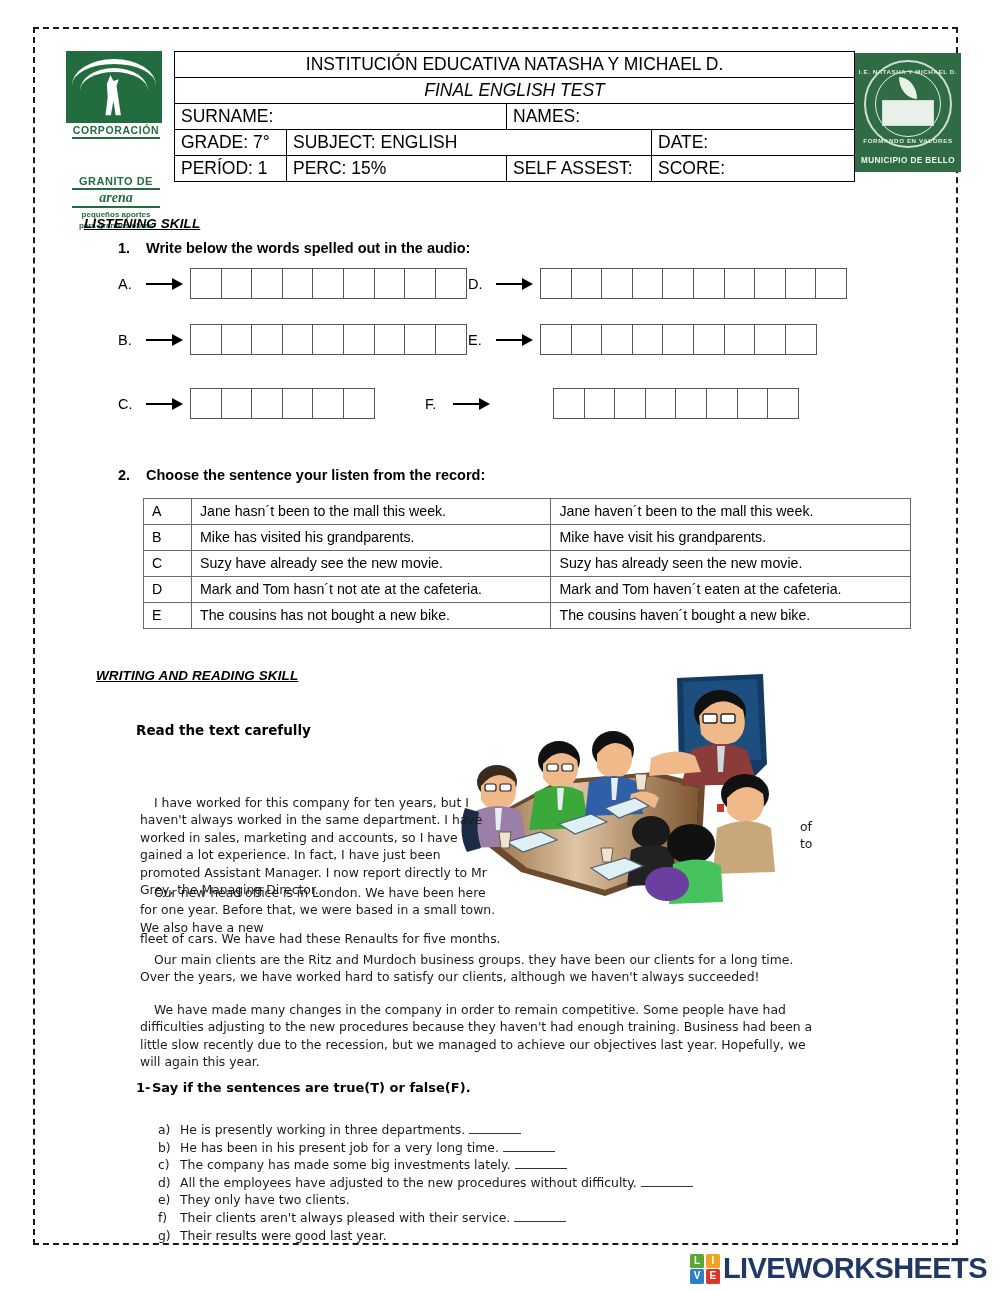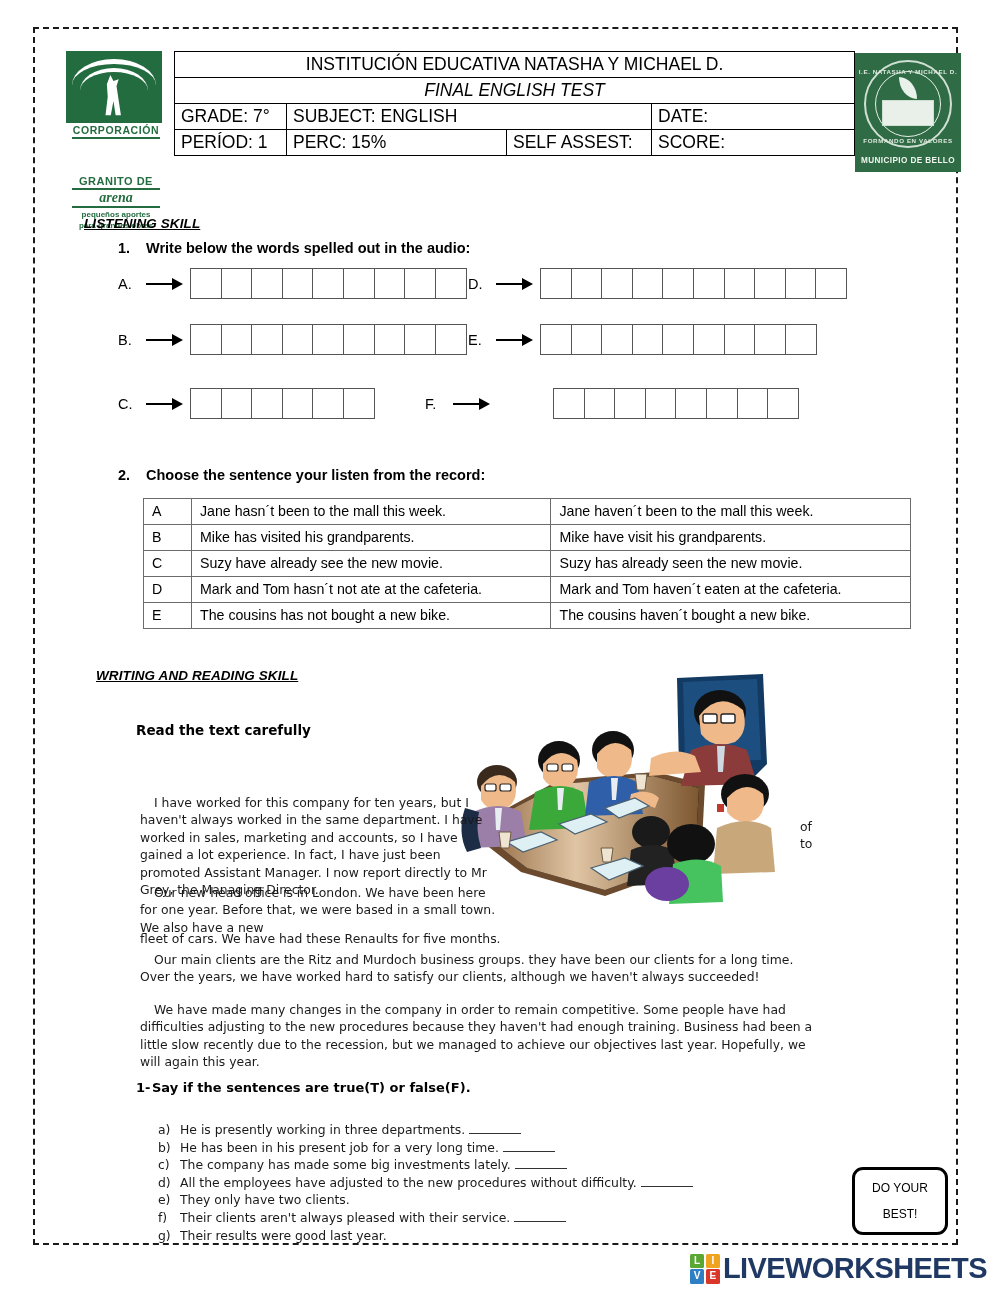--- a/index.html
+++ b/index.html
@@ -463,20 +463,24 @@
           <col style="width:220px">
           <col style="width:145px">
           <col style="width:203px">
       </colgroup>
       <tbody>
           <tr>
         <td class="ctr" colspan="4">INSTITUCIÓN EDUCATIVA NATASHA Y MICHAEL D.</td>
       </tr>
       <tr>
         <td class="ital" colspan="4">FINAL ENGLISH TEST</td>
+      </tr>
+      <tr>
+        <td colspan="2">SURNAME:</td>
+        <td colspan="2">NAMES:</td>
       </tr>
       <tr>
         <td>GRADE: 7°</td>
         <td colspan="2">SUBJECT: ENGLISH</td>
         <td>DATE:</td>
       </tr>
       <tr>
         <td>PERÍOD: 1</td>
         <td>PERC: 15%</td>
         <td>SELF ASSEST:</td>
@@ -741,24 +745,20 @@
   <div id="tf-list">
       <div class="row"><span class="lt">a)</span><span>He is presently working in three departments.</span><span class="blank-line"></span></div>
       <div class="row"><span class="lt">b)</span><span>He has been in his present job for a very long time.</span><span class="blank-line"></span></div>
       <div class="row"><span class="lt">c)</span><span>The company has made some big investments lately.</span><span class="blank-line"></span></div>
       <div class="row"><span class="lt">d)</span><span>All the employees have adjusted to the new procedures without difficulty.</span><span class="blank-line"></span></div>
       <div class="row"><span class="lt">e)</span><span>They only have two clients.</span></div>
       <div class="row"><span class="lt">f)</span><span>Their clients aren't always pleased with their service.</span><span class="blank-line"></span></div>
       <div class="row"><span class="lt">g)</span><span>Their results were good last year.</span></div>
     </div>
 
-  <div id="best-box">
-    <div>DO YOUR</div>
-    <div>BEST!</div>
-  </div>
 
   <div id="lw">
     <div id="lw-mark">
         <span style="background: rgb(90, 168, 50);">L</span>
         <span style="background: rgb(240, 163, 30);">I</span>
         <span style="background: rgb(47, 127, 196);">V</span>
         <span style="background: rgb(216, 55, 42);">E</span>
       </div>
     <div id="lw-text">LIVEWORKSHEETS</div>
   </div>

